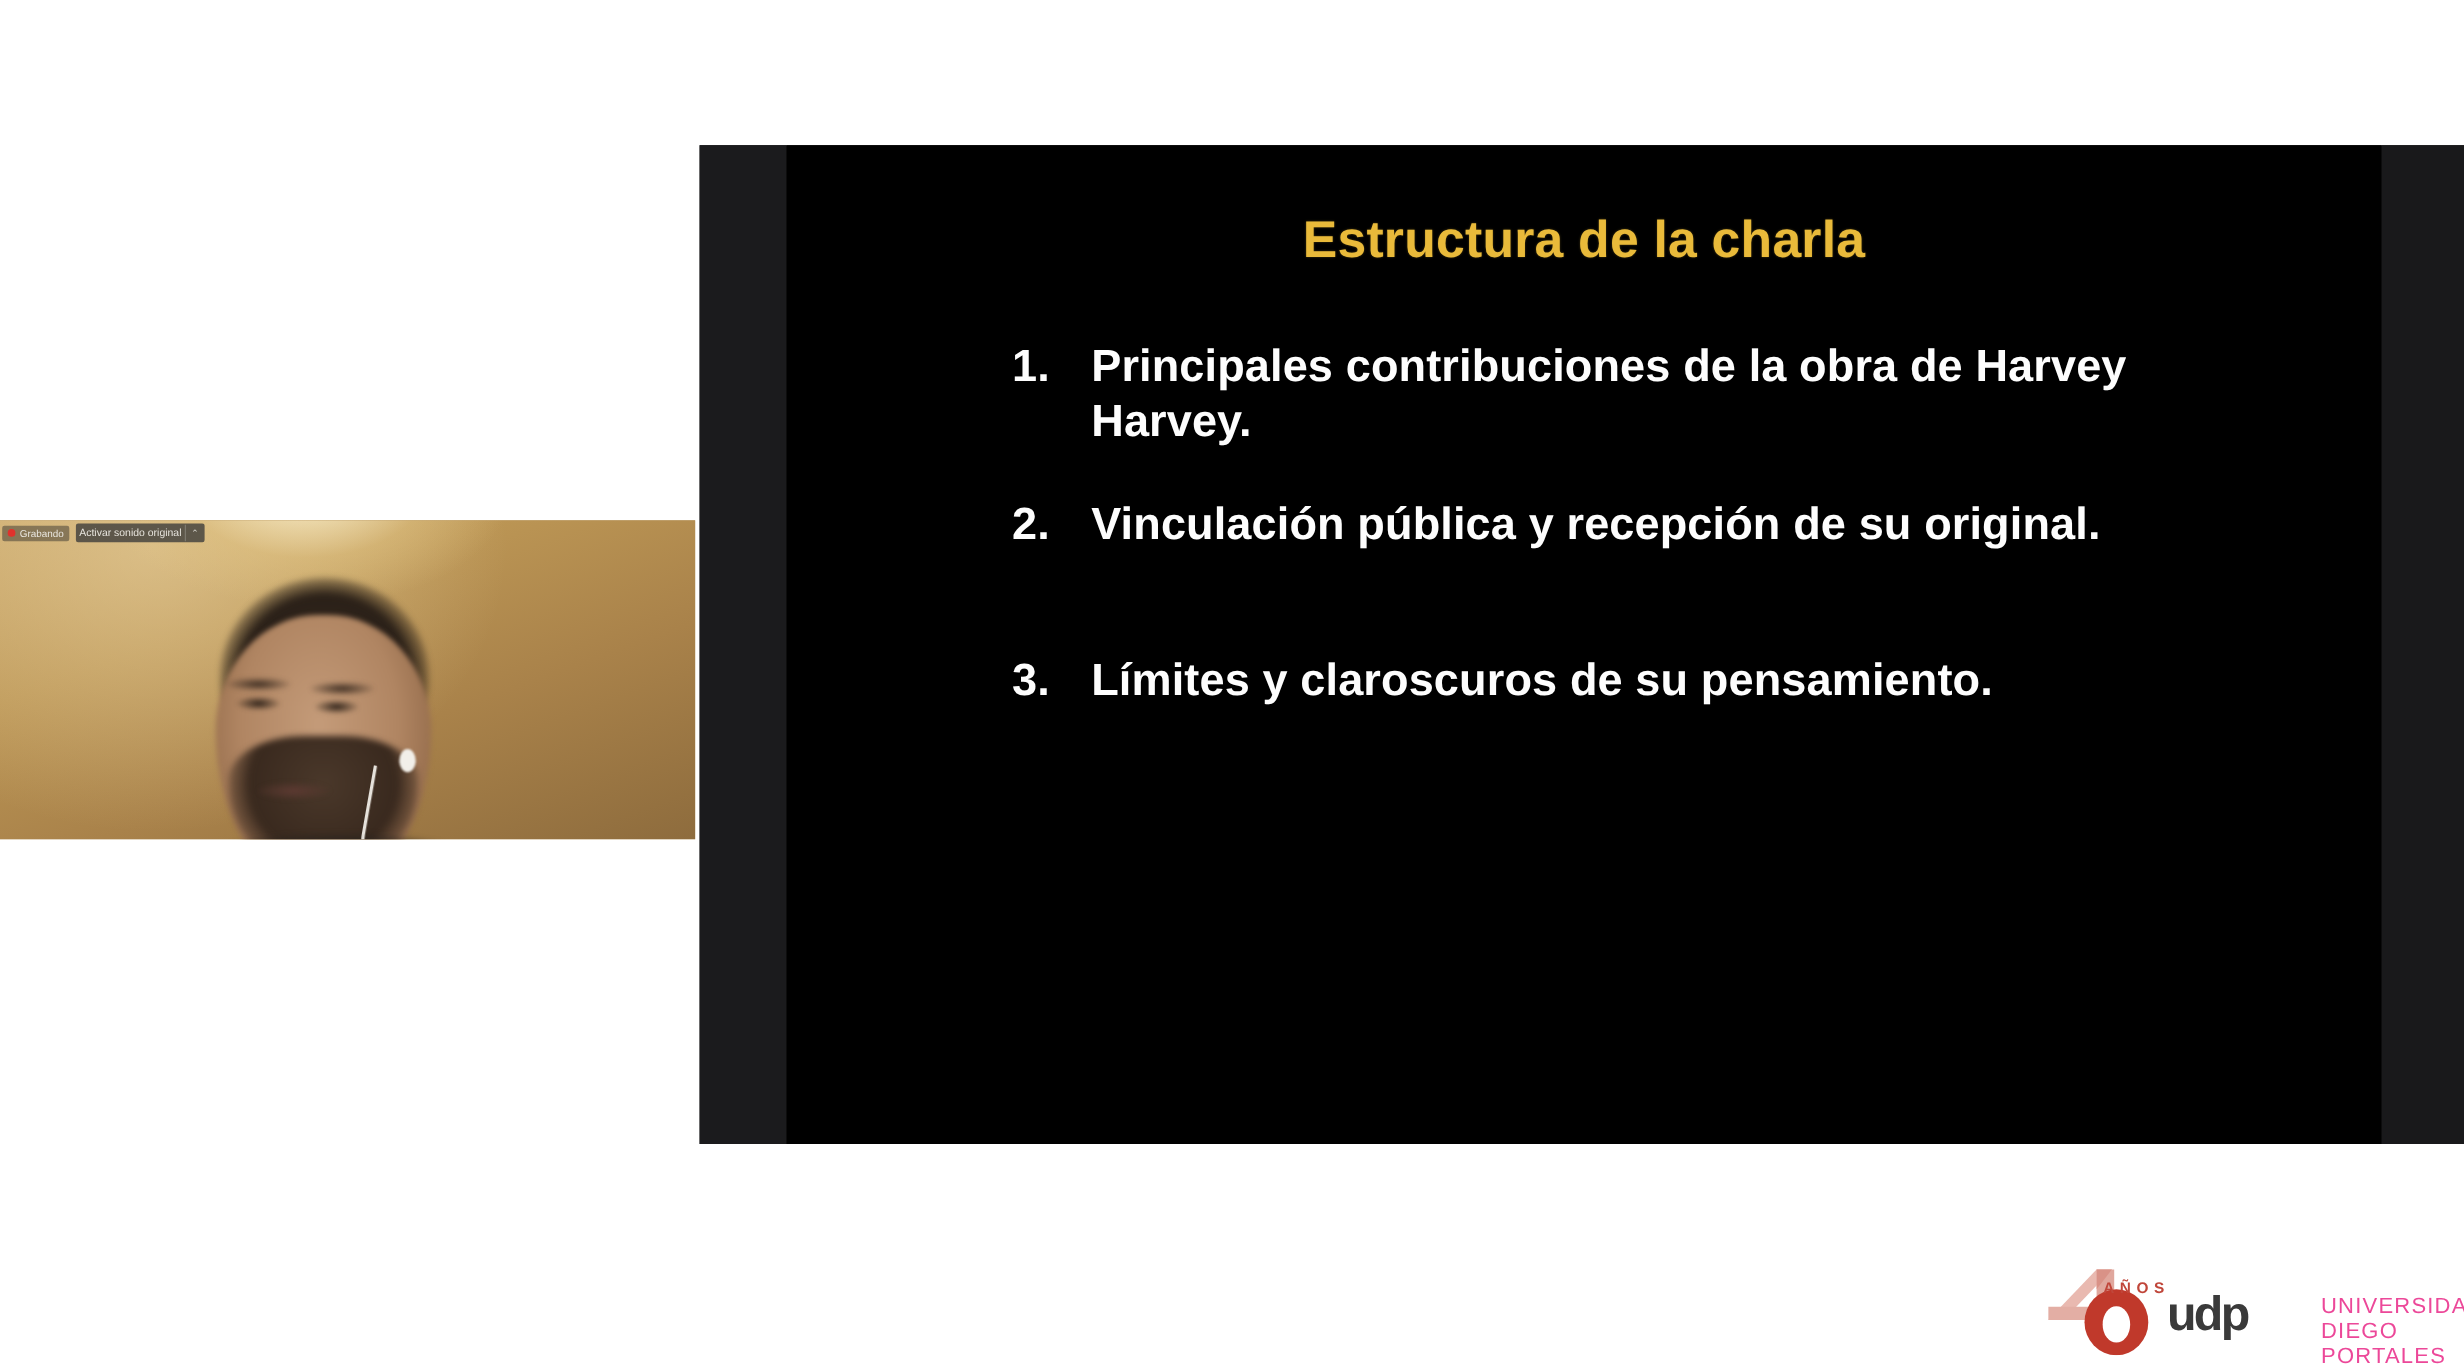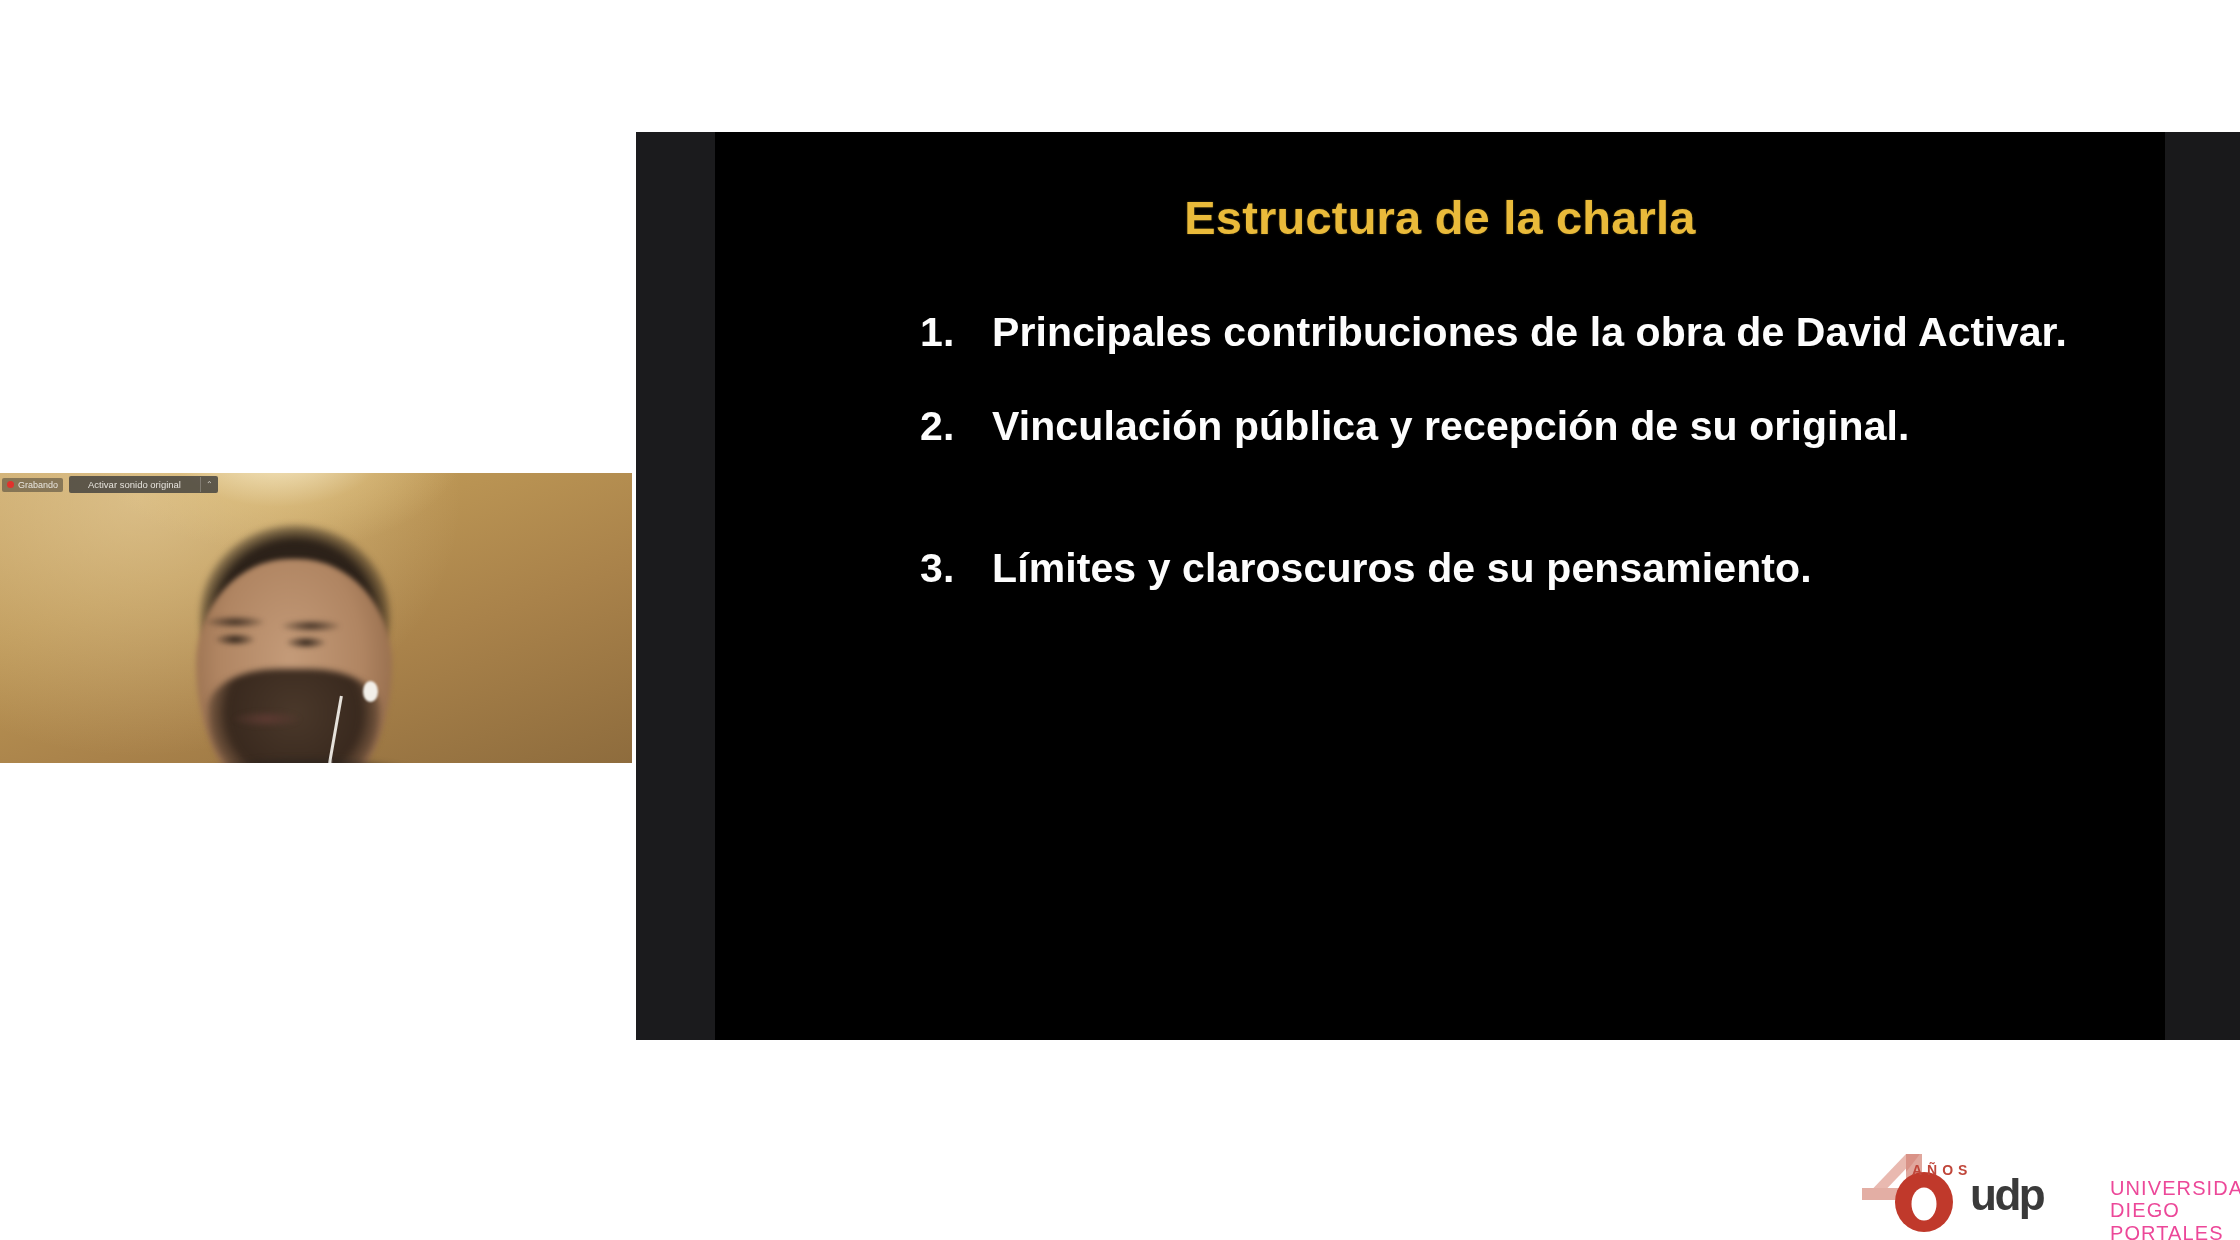--- a/index.html
+++ b/index.html
@@ -251,21 +251,21 @@
   #original-sound-btn {
     display: flex;
     align-items: center;
     background: rgba(58,58,58,0.78);
     border-radius: 2px;
     overflow: hidden;
   }
   #original-sound-label {
     color: #e6e3dc;
     font-size: 9.5px;
-    padding: 3px 19px;
+    padding: 3px 3px;
     white-space: nowrap;
     filter: blur(0.35px);
   }
   #original-sound-chevron {
     color: #d9d6cf;
     font-size: 8px;
     padding: 3px 5px;
     border-left: 1px solid rgba(255,255,255,0.22);
     filter: blur(0.35px);
   }
@@ -324,21 +324,21 @@
   <div id="share-letterbox-right"></div>
 
   <div id="slide">
 
     <div id="slide-title">Estructura de la charla</div>
 
     <ul id="slide-list">
 
       <li class="slide-item" id="slide-item-1">
         <span class="slide-item-num">1.</span>
-        <span class="slide-item-text">Principales contribuciones de la obra de David Activar.</span>
+        <span class="slide-item-text">Principales contribuciones de la obra de Harvey Harvey.</span>
       </li>
 
       <li class="slide-item" id="slide-item-2">
         <span class="slide-item-num">2.</span>
         <span class="slide-item-text">Vinculación pública y recepción de su original.</span>
       </li>
 
       <li class="slide-item" id="slide-item-3">
         <span class="slide-item-num">3.</span>
         <span class="slide-item-text">Límites y claroscuros de su pensamiento.</span>

